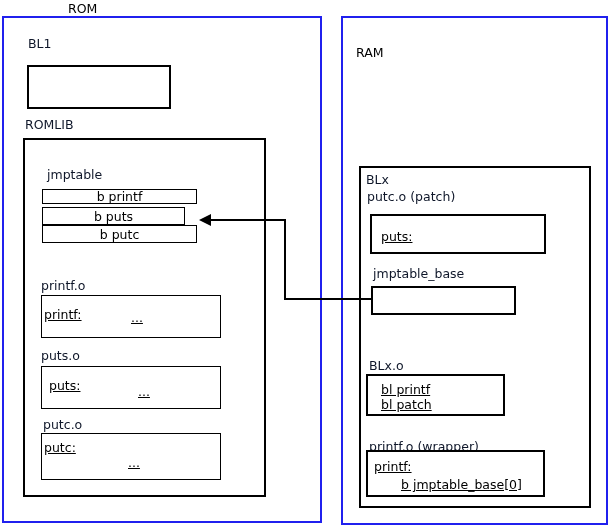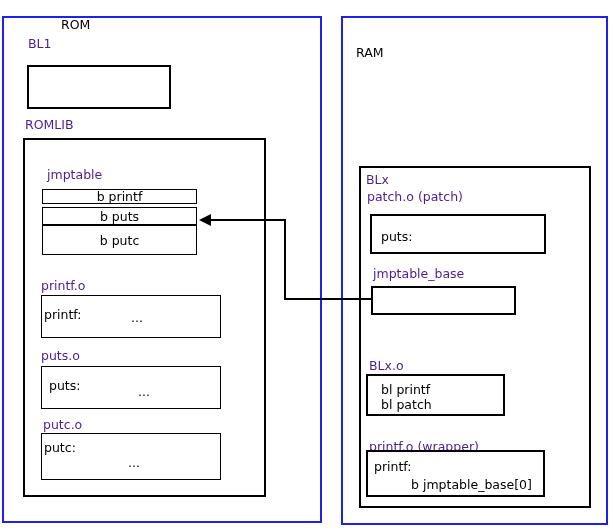--- a/index.html
+++ b/index.html
@@ -14,21 +14,21 @@
   #canvas {
     position: relative;
     width: 613px;
     height: 530px;
     background: #ffffff;
     overflow: hidden;
   }
   .lbl {
     position: absolute;
     font-size: 12.5px;
-    color: #4c1d95;
+    color: #0f172a;
     white-space: nowrap;
     line-height: 1;
   }
   .region {
     position: absolute;
     border: 2px solid #2020ee;
     background: transparent;
     box-sizing: border-box;
   }
   .region-title {
@@ -46,20 +46,21 @@
   }
   .box.thin {
     border-width: 1.5px;
   }
   .boxtext {
     position: absolute;
     font-size: 12.5px;
     color: #000000;
     white-space: pre;
     line-height: 1.25;
+    text-decoration: underline;
   }
   .jmprow {
     position: absolute;
     border: 1.5px solid #000000;
     background: #ffffff;
     box-sizing: border-box;
     display: flex;
     align-items: center;
     justify-content: center;
     font-size: 12.5px;
@@ -76,35 +77,35 @@
     border-top: 6px solid transparent;
     border-bottom: 6px solid transparent;
     border-right: 12px solid #000000;
   }
 </style>
 </head>
 <body>
 
 <div id="canvas">
 
-  <div class="region-title" style="left:61px; top:3px;margin-top:16px;">ROM</div>
+  <div class="region-title" style="left:68px; top:3px;">ROM</div>
   <div class="region" style="left:2px; top:16px; width:320px; height:507px;"></div>
 
   <div class="lbl" style="left:28px; top:38px;">BL1</div>
   <div class="box" style="left:27px; top:65px; width:144px; height:44px;">
     <span class="boxtext" style="left:6px; top:6px;"></span>
   </div>
 
   <div class="lbl" style="left:25px; top:119px;">ROMLIB</div>
   <div class="box" style="left:23px; top:138px; width:243px; height:359px;"></div>
 
   <div class="lbl" style="left:47px; top:169px;text-align:right;">jmptable</div>
   <div class="jmprow" style="left:42px; top:189px; width:155px; height:15px;">b printf</div>
-  <div class="jmprow" style="left:42px; top:207px; width:155px; height:18px;">b puts</div>
-  <div class="jmprow" style="left:42px; top:225px; width:155px; height:30px;">b putc</div>
+  <div class="jmprow" style="left:42px; top:207px; width:143px; height:18px;">b puts</div>
+  <div class="jmprow" style="left:42px; top:225px; width:155px; height:18px;">b putc</div>
 
   <div class="lbl" style="left:41px; top:280px;">printf.o</div>
   <div class="box thin" style="left:41px; top:295px; width:180px; height:43px;">
     <span class="boxtext" style="left:2px; top:11px;">printf:</span>
     <span class="boxtext" style="left:89px; top:14px;">...</span>
   </div>
 
   <div class="lbl" style="left:41px; top:350px;">puts.o</div>
   <div class="box thin" style="left:41px; top:366px; width:180px; height:43px;">
     <span class="boxtext" style="left:7px; top:11px;">puts:</span>
@@ -116,40 +117,40 @@
     <span class="boxtext" style="left:2px; top:6px;text-align:center;">putc:</span>
     <span class="boxtext" style="left:86px; top:21px;">...</span>
   </div>
 
   <div class="region-title" style="left:356px; top:3px;margin-top:44px;">RAM</div>
   <div class="region" style="left:341px; top:16px; width:267px; height:509px;"></div>
 
   <div class="box" style="left:359px; top:166px; width:232px; height:342px;"></div>
   <div class="lbl" style="left:366px; top:174px;">BLx</div>
 
-  <div class="lbl" style="left:367px; top:191px;">patch.o (patch)</div>
+  <div class="lbl" style="left:367px; top:191px;">putc.o (patch)</div>
   <div class="box" style="left:370px; top:214px; width:176px; height:40px;">
     <span class="boxtext" style="left:9px; top:13px;">puts:</span>
   </div>
 
   <div class="lbl" style="left:373px; top:268px;">jmptable_base</div>
   <div class="box" style="left:371px; top:286px; width:145px; height:29px;">
     <span class="boxtext" style="left:6px; top:6px;"></span>
   </div>
 
   <div class="lbl" style="left:369px; top:360px;">BLx.o</div>
   <div class="box" style="left:366px; top:374px; width:139px; height:42px;">
     <span class="boxtext" style="left:13px; top:6px;">bl printf</span>
     <span class="boxtext" style="left:13px; top:21px;">bl patch</span>
   </div>
 
   <div class="lbl" style="left:369px; top:441px;">printf.o (wrapper)</div>
   <div class="box" style="left:366px; top:450px; width:179px; height:47px;">
     <span class="boxtext" style="left:6px; top:7px;">printf:</span>
-    <span class="boxtext" style="left:43px; top:25px;">b jmptable_base[0]</span>
+    <span class="boxtext" style="left:33px; top:25px;">b jmptable_base[0]</span>
   </div>
 
   <div class="conn" style="left:284px; top:298px; width:87px; height:2px;"></div>
   <div class="conn" style="left:284px; top:219px; width:2px; height:81px;"></div>
   <div class="conn" style="left:210px; top:219px; width:76px; height:2px;"></div>
   <div class="arrowhead" style="left:199px; top:214px;"></div>
 
 </div>
 
 </body></html>

